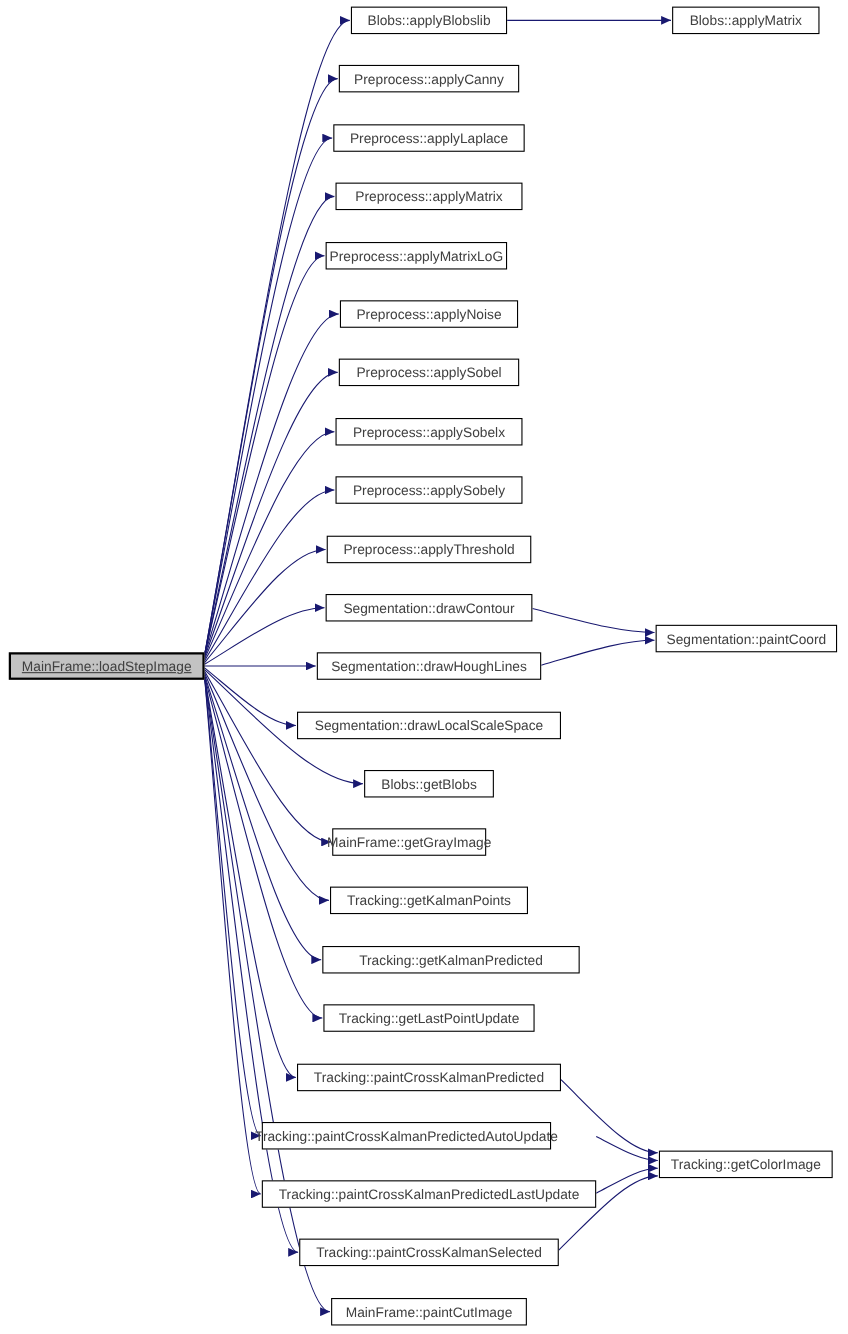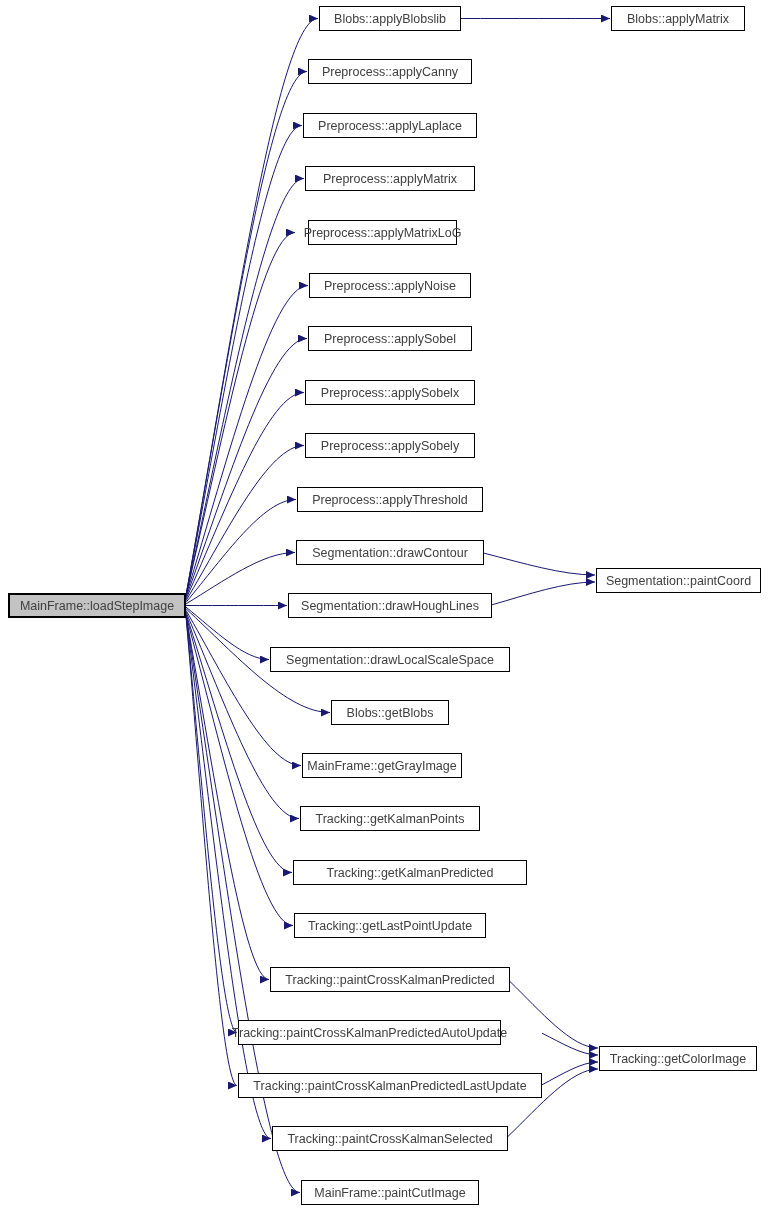--- a/index.html
+++ b/index.html
@@ -24,20 +24,21 @@
     align-items: center;
     justify-content: center;
     white-space: nowrap;
     cursor: pointer;
     z-index: 2;
   }
   .node.root {
     background: #c3c3c3;
     border-width: 2px;
     cursor: default;
+    text-decoration: underline;
   }
   .edge { fill: none; stroke: #191970; stroke-width: 1; }
 </style>
 </head>
 <body>
 
 <div class="canvas">
 
   <svg class="edges-layer" width="771" height="1213" viewBox="0 0 771 1213">
     <defs>
@@ -79,32 +80,32 @@
       </g>
   </svg>
 
   <div class="node root" style="left: 8px; top: 593px; width: 178px; background: rgb(195, 195, 195);">MainFrame::loadStepImage</div>
 
   <div class="node" style="left:319px;top:6px;width:142px">Blobs::applyBlobslib</div>
   <div class="node" style="left:611px;top:6px;width:134px">Blobs::applyMatrix</div>
   <div class="node" style="left:308px;top:59px;width:164px">Preprocess::applyCanny</div>
   <div class="node" style="left:303px;top:113px;width:174px">Preprocess::applyLaplace</div>
   <div class="node" style="left:305px;top:166px;width:170px">Preprocess::applyMatrix</div>
-  <div class="node" style="left:308px;top:220px;width:149px">Preprocess::applyMatrixLoG</div>
+  <div class="node" style="left:296px;top:220px;width:165px">Preprocess::applyMatrixLoG</div>
   <div class="node" style="left:309px;top:273px;width:162px">Preprocess::applyNoise</div>
   <div class="node" style="left:308px;top:326px;width:164px">Preprocess::applySobel</div>
   <div class="node" style="left:305px;top:380px;width:170px">Preprocess::applySobelx</div>
   <div class="node" style="left:305px;top:433px;width:170px">Preprocess::applySobely</div>
   <div class="node" style="left:297px;top:487px;width:186px">Preprocess::applyThreshold</div>
   <div class="node" style="left:296px;top:540px;width:188px">Segmentation::drawContour</div>
   <div class="node" style="left:288px;top:593px;width:204px">Segmentation::drawHoughLines</div>
   <div class="node" style="left:596px;top:568px;width:165px">Segmentation::paintCoord</div>
   <div class="node" style="left:270px;top:647px;width:240px">Segmentation::drawLocalScaleSpace</div>
   <div class="node" style="left:331px;top:700px;width:118px">Blobs::getBlobs</div>
-  <div class="node" style="left:302px;top:753px;width:160px">MainFrame::getGrayImage</div>
+  <div class="node" style="left:302px;top:753px;width:140px">MainFrame::getGrayImage</div>
   <div class="node" style="left:300px;top:806px;width:180px">Tracking::getKalmanPoints</div>
   <div class="node" style="left:293px;top:860px;width:234px">Tracking::getKalmanPredicted</div>
   <div class="node" style="left:294px;top:913px;width:192px">Tracking::getLastPointUpdate</div>
   <div class="node" style="left:270px;top:967px;width:240px">Tracking::paintCrossKalmanPredicted</div>
   <div class="node" style="left:238px;top:1020px;width:263px">Tracking::paintCrossKalmanPredictedAutoUpdate</div>
   <div class="node" style="left:238px;top:1073px;width:304px">Tracking::paintCrossKalmanPredictedLastUpdate</div>
   <div class="node" style="left:272px;top:1126px;width:236px">Tracking::paintCrossKalmanSelected</div>
   <div class="node" style="left:599px;top:1046px;width:158px">Tracking::getColorImage</div>
   <div class="node" style="left:301px;top:1180px;width:178px">MainFrame::paintCutImage</div>
 

